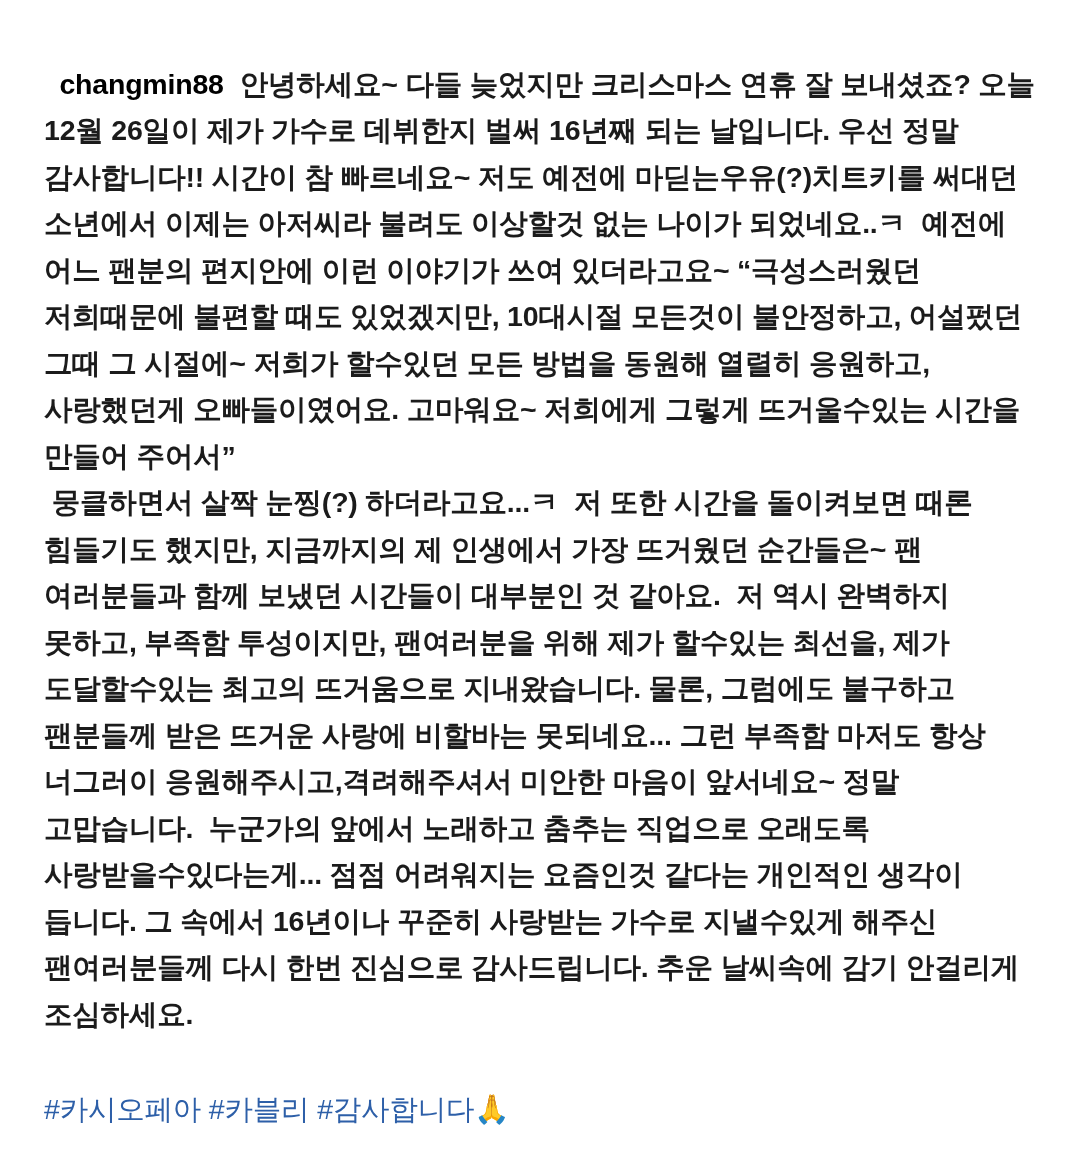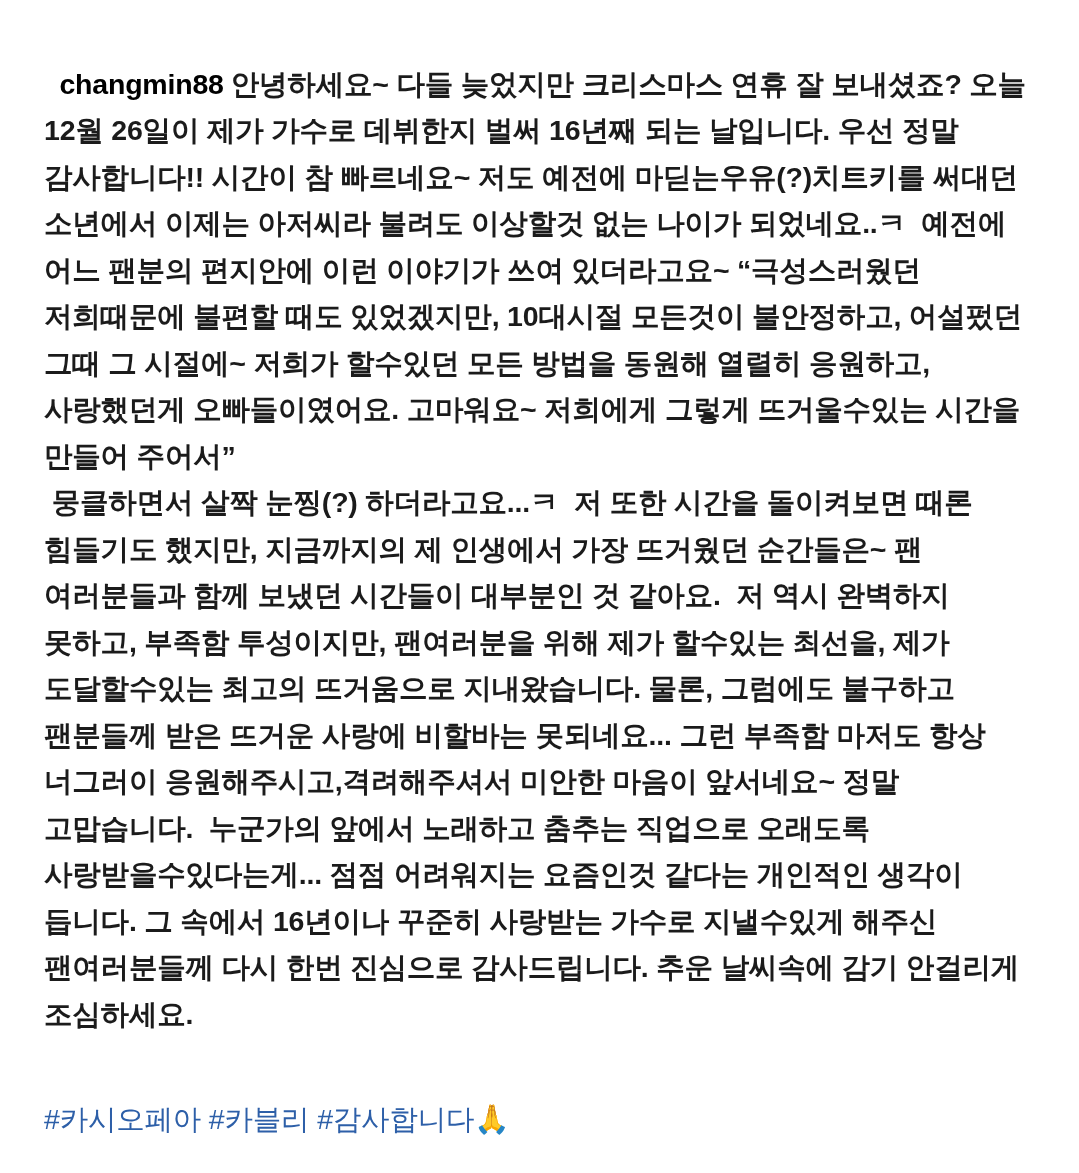--- a/index.html
+++ b/index.html
@@ -20,29 +20,29 @@
     color: #1b1b1b;
     font-size: 28.5px;
     line-height: 46.5px;
     letter-spacing: -0.2px;
     word-break: keep-all;
     white-space: pre-wrap;
   }
   .username {
     font-weight: bold;
     color: #000000;
-    margin-right: 7px;
+    margin-right: 16px;
   }
   .body-text {
     font-weight: bold;
   }
   .hashtags {
     display: block;
     color: #2d5fa8;
-    margin-top: 12px;
+    margin-top: 2px;
   }
   .hashtags .emoji {
     color: initial;
     font-family: "DejaVu Sans", sans-serif;
   }
 </style>
 </head>
 <body>
 
 <div class="post-caption">

